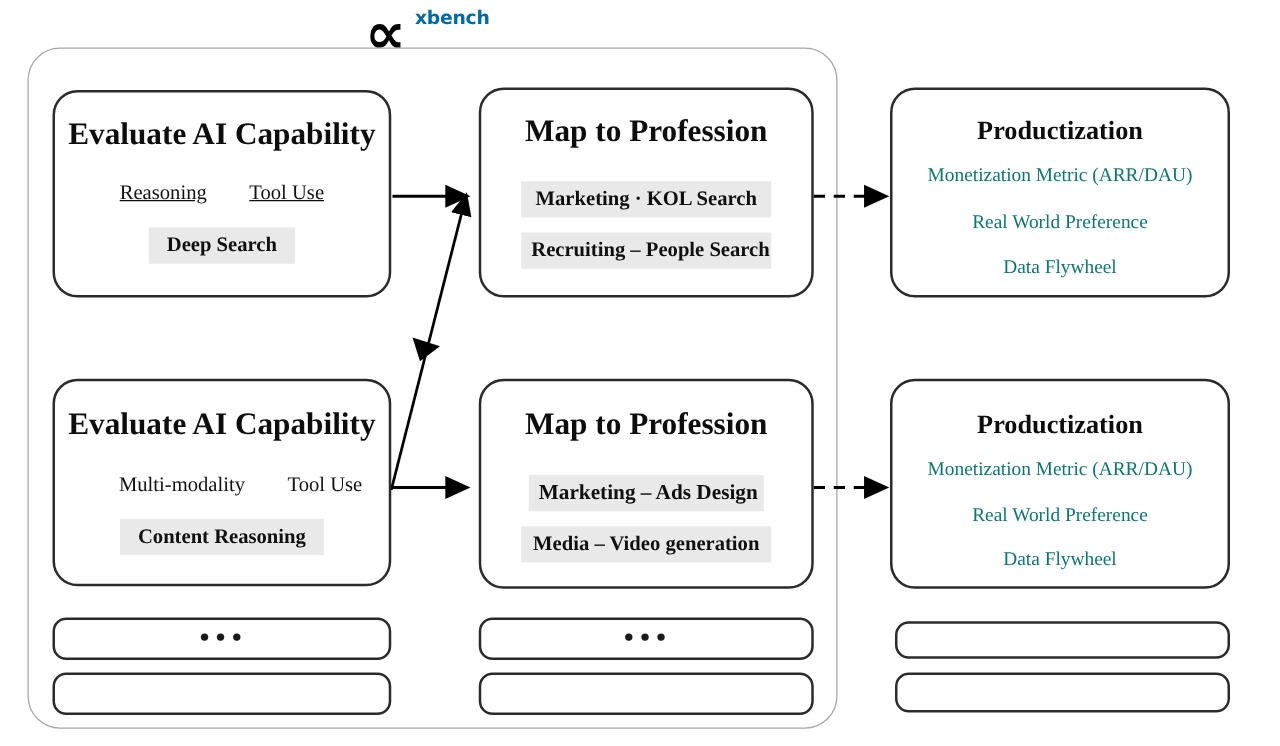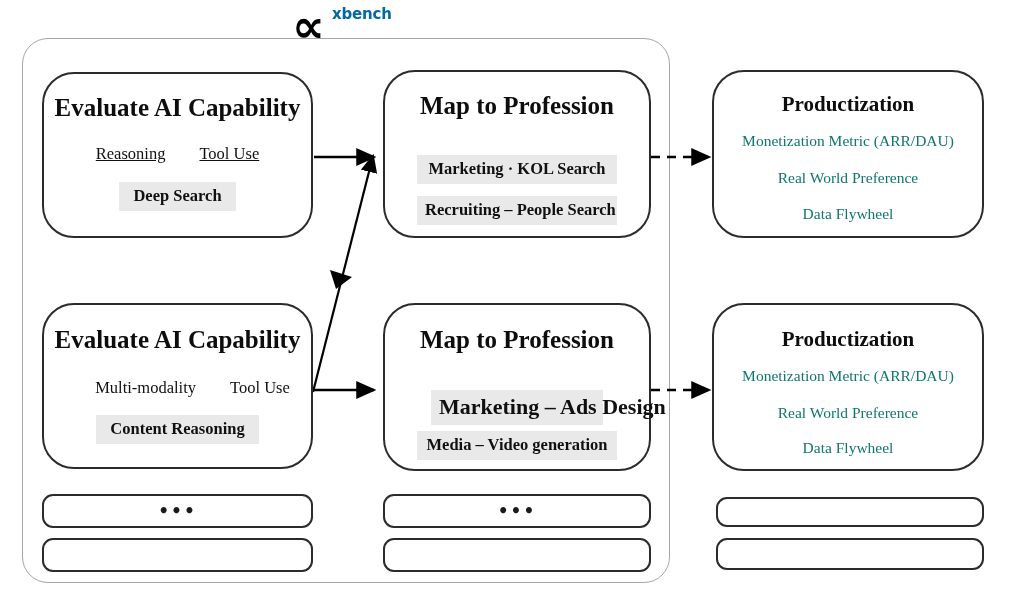--- a/index.html
+++ b/index.html
@@ -34,21 +34,21 @@
   }
 
   
   svg.connectors{position:absolute;left:0;top:0;width:1024px;height:597px;pointer-events:none;}
 
   
   .card{
     position:absolute;box-sizing:border-box;
     background:#ffffff;
     border:2.2px solid #2b2b2b;
-    border-radius:32px;
+    border-radius:20px;
   }
   .card-title{
     position:absolute;left:0;right:0;
     text-align:center;
     font-weight:700;
     color:#0d0d0d;
   }
   .card-sub{
     position:absolute;left:0;right:0;
     text-align:center;
@@ -69,21 +69,20 @@
   }
   .chip-wide{
     position:absolute;left:0;right:0;
     display:flex;justify-content:center;
   }
   .chip-block{
     background:#e9e9e9;font-weight:700;color:#101010;
     text-align:center;
     box-sizing:border-box;
     white-space:nowrap;
-    margin-top:10px;
   }
 
   
   .bar{
     position:absolute;box-sizing:border-box;
     background:#ffffff;
     border:2.2px solid #2b2b2b;
     border-radius:11px;
     display:flex;align-items:center;justify-content:center;
   }
@@ -172,21 +171,21 @@
       <span>Tool Use</span>
     </div>
     <div class="chip-wide" style="top:110px;">
       <span class="chip" style="font-size:16.5px;">Content Reasoning</span>
     </div>
   </div>
 
   <div class="card" style="left:383px;top:303px;width:268px;height:168px;">
     <div class="card-title" style="top:21px;font-size:25px;">Map to Profession</div>
     <div class="chip-wide" style="top:75px;">
-      <span class="chip-block" style="font-size:22px;width:172px;padding:4px 8px 5px 8px;">Marketing – Ads Design</span>
+      <span class="chip-block" style="font-size:17px;width:188px;padding:4px 8px 5px 8px;">Marketing – Ads Design</span>
     </div>
     <div class="chip-wide" style="top:116px;">
       <span class="chip-block" style="font-size:16.5px;width:200px;padding:4px 8px 5px 8px;">Media – Video generation</span>
     </div>
   </div>
 
   <div class="card" style="left:712px;top:303px;width:272px;height:168px;">
     <div class="card-title" style="top:22px;font-size:21px;">Productization</div>
     <div class="card-sub" style="top:62px;font-size:15.5px;">Monetization Metric (ARR/DAU)</div>
     <div class="card-sub" style="top:99px;font-size:15.5px;">Real World Preference</div>

